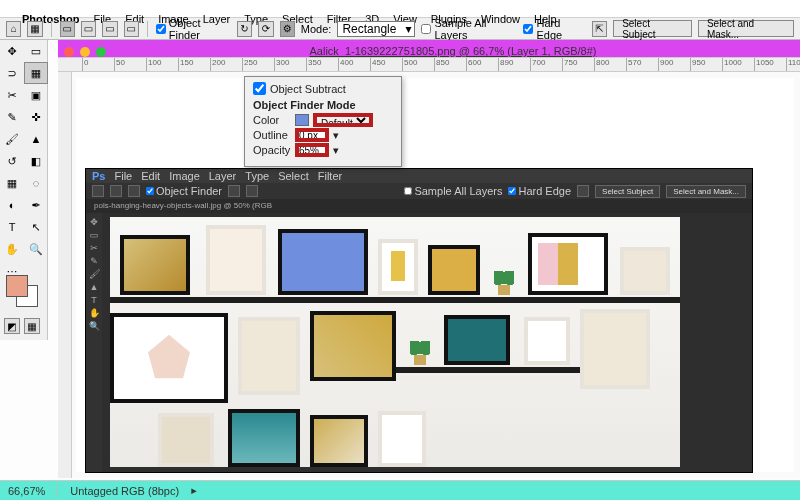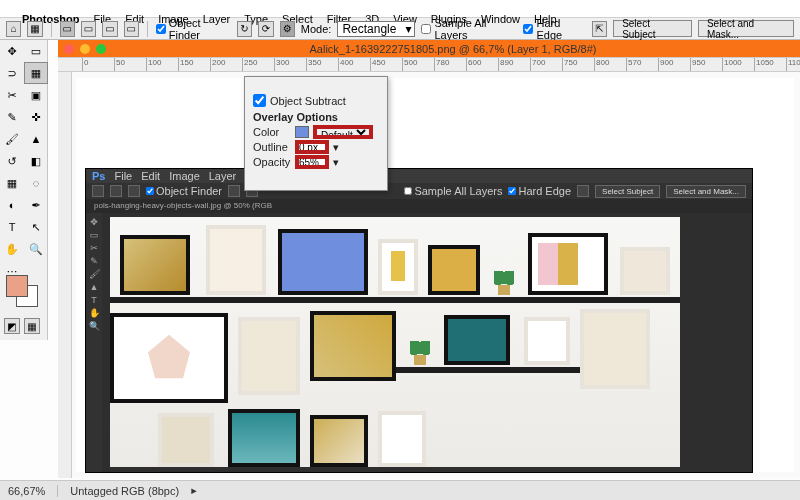--- a/index.html
+++ b/index.html
@@ -17,21 +17,21 @@
   .modesel::after{content:"▾";position:absolute;right:3px;top:0;}
   .btn{border:1px solid #888;background:#e7e7e7;padding:1px 8px;height:17px;display:inline-flex;align-items:center;font-size:10px;}
   .workspace{position:relative;height:460px;background:#fdfdfd;}
   .tools{position:absolute;left:0;top:0;width:48px;background:#f0f0f0;border-right:1px solid #c5c5c5;height:300px;display:grid;grid-template-columns:24px 24px;grid-auto-rows:22px;}
   .tools div{display:flex;align-items:center;justify-content:center;border:1px solid transparent;}
   .tools .sel{background:#d0d0d0;border:1px solid #888;}
   .swatches{position:absolute;left:6px;top:235px;width:34px;height:34px;}
   .swatches .fg{width:22px;height:22px;background:#e9a287;border:1px solid #555;position:absolute;top:0;left:0;}
   .swatches .bg{width:22px;height:22px;background:#fff;border:1px solid #555;position:absolute;top:10px;left:10px;}
   .doc{position:absolute;left:58px;top:0;right:0;bottom:22px;background:#fafafa;}
-  .titlebar{height:18px;background:#f97316;border-bottom:1px solid #ccc;display:flex;align-items:center;padding:0 6px;gap:6px;font-size:10px;color:#333;}
+  .titlebar{height:18px;background:#d946ef;border-bottom:1px solid #ccc;display:flex;align-items:flex-end;padding:0 6px;gap:6px;font-size:10px;color:#333;text-decoration:underline;}
   .tl{width:10px;height:10px;border-radius:50%;}
   .ruler-h{height:14px;background:#eee;border-bottom:1px solid #ccc;display:flex;padding-left:24px;overflow:hidden;}
   .ruler-h span{width:32px;flex:none;border-left:1px solid #aaa;font-size:8px;color:#666;padding-left:1px;line-height:10px;}
   .docbody{position:absolute;left:0;right:0;top:32px;bottom:0;}
   .ruler-v{position:absolute;left:0;top:0;bottom:0;width:14px;background:#eee;border-right:1px solid #ccc;}
   .canvas{position:absolute;left:18px;right:6px;top:6px;bottom:6px;background:#fff;}
   
   .inner{position:absolute;left:9px;top:90px;width:668px;height:305px;background:#2e2e2e;border:1px solid #000;}
   .inner .imenubar{height:14px;background:#3a3a3a;display:flex;gap:9px;align-items:center;padding:0 6px;color:#ccc;font-size:8px;}
   .inner .iopts{height:16px;background:#323232;display:flex;align-items:center;gap:6px;padding:0 6px;color:#ccc;font-size:8px;}
@@ -41,27 +41,27 @@
   .inner .itools{position:absolute;left:0;top:44px;width:16px;bottom:0;background:#323232;display:flex;flex-direction:column;gap:3px;padding-top:4px;align-items:center;}
   .inner .itools span{width:10px;height:10px;color:#aaa;font-size:9px;text-align:center;line-height:10px;}
   .inner .photo{position:absolute;left:24px;top:48px;width:570px;height:250px;background:linear-gradient(#f7f7f5,#eceae6);}
   .shelf{position:absolute;left:0;right:0;height:6px;background:#1e1e1e;}
   .frame{position:absolute;border:4px solid #111;background:#ddd;}
   .frame.w{border-color:#e8e3da;}
   .plant{position:absolute;width:20px;height:26px;}
   .plant::before{content:"";position:absolute;bottom:0;left:4px;width:12px;height:10px;background:#caa95a;}
   .plant::after{content:"";position:absolute;bottom:8px;left:0;width:20px;height:16px;background:radial-gradient(circle at 50% 50%,#3b8f4b 40%,transparent 42%),radial-gradient(circle at 20% 40%,#3b8f4b 40%,transparent 42%),radial-gradient(circle at 80% 40%,#3b8f4b 40%,transparent 42%);}
   
-  .popup{position:absolute;left:168px;top:-2px;width:144px;background:#f0f0f0;border:1px solid #888;box-shadow:2px 2px 5px rgba(0,0,0,.25);z-index:50;padding:16px 8px;font-size:10px;color:#222;}
+  .popup{position:absolute;left:168px;top:-2px;width:158px;background:#f0f0f0;border:1px solid #888;box-shadow:2px 2px 5px rgba(0,0,0,.25);z-index:50;padding:4px 8px;font-size:10px;color:#222;}
   .popup .hd{font-weight:600;margin-top:4px;margin-bottom:2px;}
   .popup label{display:flex;align-items:center;gap:4px;margin:1px 0;}
   .popup .row{display:flex;align-items:center;gap:4px;margin:1px 0;}
   .popup .sw{width:14px;height:12px;background:#6f8fde;border:1px solid #666;}
   .popup select,.popup input[type=text]{font-size:10px;height:14px;border:4px solid #b91c1c;}
-  .status{position:absolute;left:0;right:0;bottom:0;height:20px;background:#e5e5e5;border-top:1px solid #c8c8c8;display:flex;align-items:center;gap:12px;padding:0 8px;font-size:10px;color:#333;}
+  .status{position:absolute;left:0;right:0;bottom:0;height:20px;background:#5eead4;border-top:1px solid #c8c8c8;display:flex;align-items:center;gap:12px;padding:0 8px;font-size:10px;color:#333;}
   .status .seg{border-right:1px solid #bbb;padding-right:12px;}
 </style>
 </head>
 <body>
 
 <div class="menubar">
   <span class="apple"></span>
   <span class="bold">Photoshop</span>
   <span>File</span>
   <span>Edit</span>
@@ -155,21 +155,21 @@
         <span>50</span>
         <span>100</span>
         <span>150</span>
         <span>200</span>
         <span>250</span>
         <span>300</span>
         <span>350</span>
         <span>400</span>
         <span>450</span>
         <span>500</span>
-        <span>780</span>
+        <span>850</span>
         <span>600</span>
         <span>890</span>
         <span>700</span>
         <span>750</span>
         <span>800</span>
         <span>570</span>
         <span>900</span>
         <span>950</span>
         <span>1000</span>
         <span>1050</span>
@@ -177,21 +177,21 @@
       </div>
     <div class="docbody">
       <div class="ruler-v"></div>
       <div class="canvas">
 
         <div class="popup">
           <label>
               <input type="checkbox" checked="" style="">
               <span>Object Subtract</span>
             </label>
-          <div class="hd">Overlay Options</div>
+          <div class="hd">Object Finder Mode</div>
           <div class="row">
               <span style="width:38px">Color</span>
               <span class="sw"></span>
               <select><option>Default</option></select>
             </div>
           <div class="row">
               <span style="width:38px">Outline</span>
               <input type="text" style="width: 34px;" value="0 px">
               <span>▾</span>
             </div>

